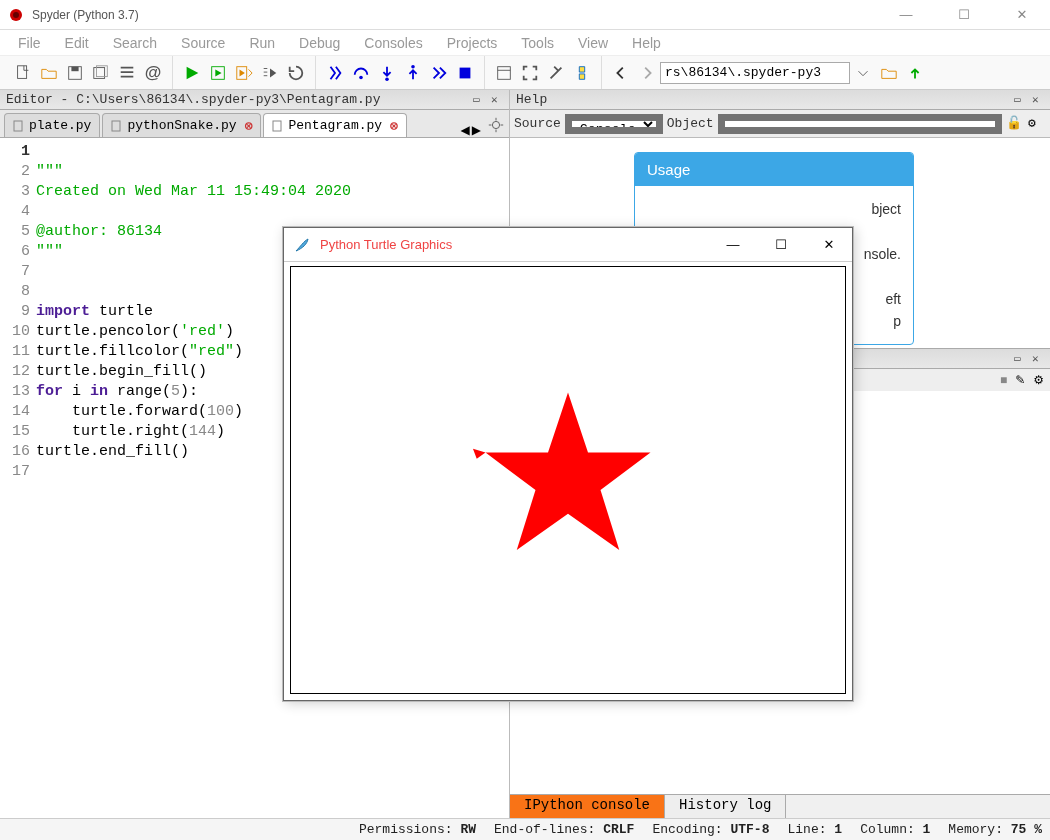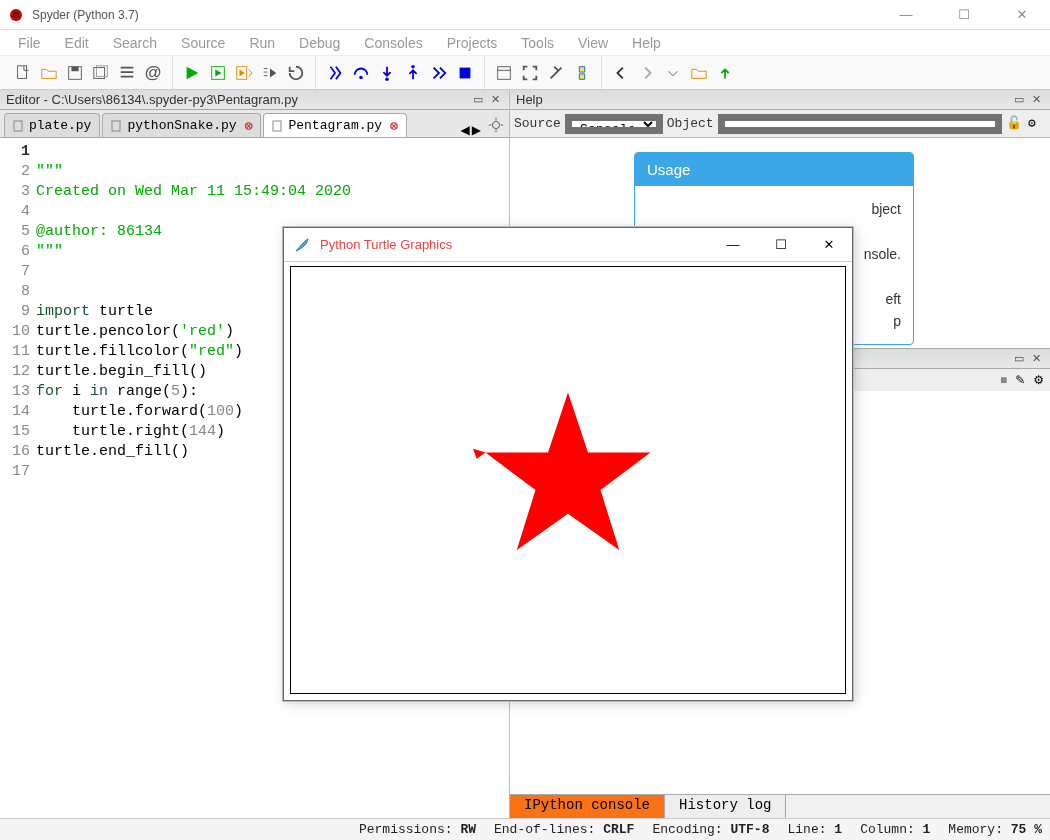--- a/index.html
+++ b/index.html
@@ -20,21 +20,21 @@
 .toolbar { height: 34px; background: #f9f9f9; display: flex; align-items: center; padding: 0 4px; border-bottom: 1px solid #ccc; }
 .toolbar .tool-group { display: flex; align-items: center; padding: 0 6px; border-right: 1px solid #ddd; height: 100%; }
 .toolbar .tool { width: 26px; height: 26px; display: flex; align-items: center; justify-content: center; cursor: pointer; }
 .toolbar .path-select { font-family: "Courier New", monospace; font-size: 13px; height: 22px; border: 1px solid #aaa; padding: 0 4px; width: 190px; background: #fff; }
 
 
 .main { position: absolute; top: 90px; bottom: 22px; left: 0; right: 0; display: flex; }
 .left-pane { width: 510px; display: flex; flex-direction: column; border-right: 1px solid #bbb; }
 .right-pane { flex: 1; display: flex; flex-direction: column; }
 
-.pane-title { height: 20px; background: linear-gradient(#dcdcdc,#e8e8e8); border-bottom: 1px solid #aaa; display: flex; align-items: center; padding: 0 6px; font-family: Liberation Sans, sans-serif; font-size: 13px; color: #333; position: relative; }
+.pane-title { height: 20px; background: linear-gradient(#dcdcdc,#e8e8e8); border-bottom: 1px solid #aaa; display: flex; align-items: center; padding: 0 6px; font-family: Liberation Mono, monospace; font-size: 13px; color: #333; position: relative; }
 .pane-title .corner { position: absolute; right: 4px; display: flex; gap: 4px; }
 .pane-title .corner span { width: 14px; height: 14px; cursor: pointer; font-size: 11px; color: #555; }
 
 
 .editor-tabs { height: 28px; display: flex; align-items: flex-end; background: #e8e8e8; border-bottom: 1px solid #aaa; padding: 0 4px; position: relative; }
 .tab { height: 24px; padding: 0 8px; display: flex; align-items: center; gap: 4px; font-family: "Courier New", monospace; font-size: 13px; border: 1px solid #aaa; border-bottom: none; background: #ddd; margin-right: 2px; border-radius: 4px 4px 0 0; cursor: pointer; }
 .tab.active { background: #fff; }
 .tab .file-icon { width: 12px; height: 12px; }
 .tab .close-x { color: #c33; font-weight: bold; margin-left: 4px; cursor: pointer; }
 .editor-tabs .tab-arrows { position: absolute; right: 28px; display: flex; gap: 2px; }
@@ -42,21 +42,21 @@
 
 
 .editor-body { flex: 1; background: #fff; font-family: "Courier New", monospace; font-size: 15px; line-height: 20px; overflow: hidden; padding: 4px 0; }
 .code-line { display: flex; }
 .gutter { width: 36px; text-align: right; padding-right: 6px; color: #888; user-select: none; }
 .gutter.bold { font-weight: bold; color: #333; }
 .code { white-space: pre; }
 .code.hl { background: #fdf0fa; width: 440px; }
 .c-comment { color: #999; font-style: italic; }
 .c-str { color: #0a0; }
-.c-kw { color: #14532d; }
+.c-kw { color: #4c1d95; font-weight: bold; }
 .c-num { color: #888; }
 
 
 .help-toolbar { height: 28px; display: flex; align-items: center; padding: 0 4px; background: #eee; border-bottom: 1px solid #bbb; gap: 4px; font-family: "Courier New", monospace; font-size: 13px; }
 .help-toolbar label { color: #333; }
 .help-toolbar .combo { height: 20px; border: 7px solid #737373; background: #fff; padding: 0 4px; font-family: inherit; }
 .help-toolbar .object-input { flex: 1; }
 .help-toolbar .lock, .help-toolbar .gear { width: 18px; height: 18px; cursor: pointer; }
 
 .help-body { flex: 1; background: #fff; padding: 14px; overflow: hidden; position: relative; }
@@ -246,20 +246,21 @@
     <div class="tool">
         <svg viewBox="0 0 20 20">
           <path d="M12 4l-6 6 6 6" fill="none" stroke="#333" stroke-width="2"></path>
         </svg>
       </div>
     <div class="tool" style="opacity:.4;">
         <svg viewBox="0 0 20 20">
           <path d="M8 4l6 6-6 6" fill="none" stroke="#333" stroke-width="2"></path>
         </svg>
       </div>
+    <input class="path-select" value="rs\86134\.spyder-py3" style="">
     <div class="tool">
         <svg viewBox="0 0 20 20">
           <path d="M5 8l5 5 5-5" fill="none" stroke="#555"></path>
         </svg>
       </div>
     <div class="tool">
         <svg viewBox="0 0 20 20">
           <path d="M2 6h5l2 2h9v8H2z" fill="none" stroke="#d80"></path>
         </svg>
       </div>

